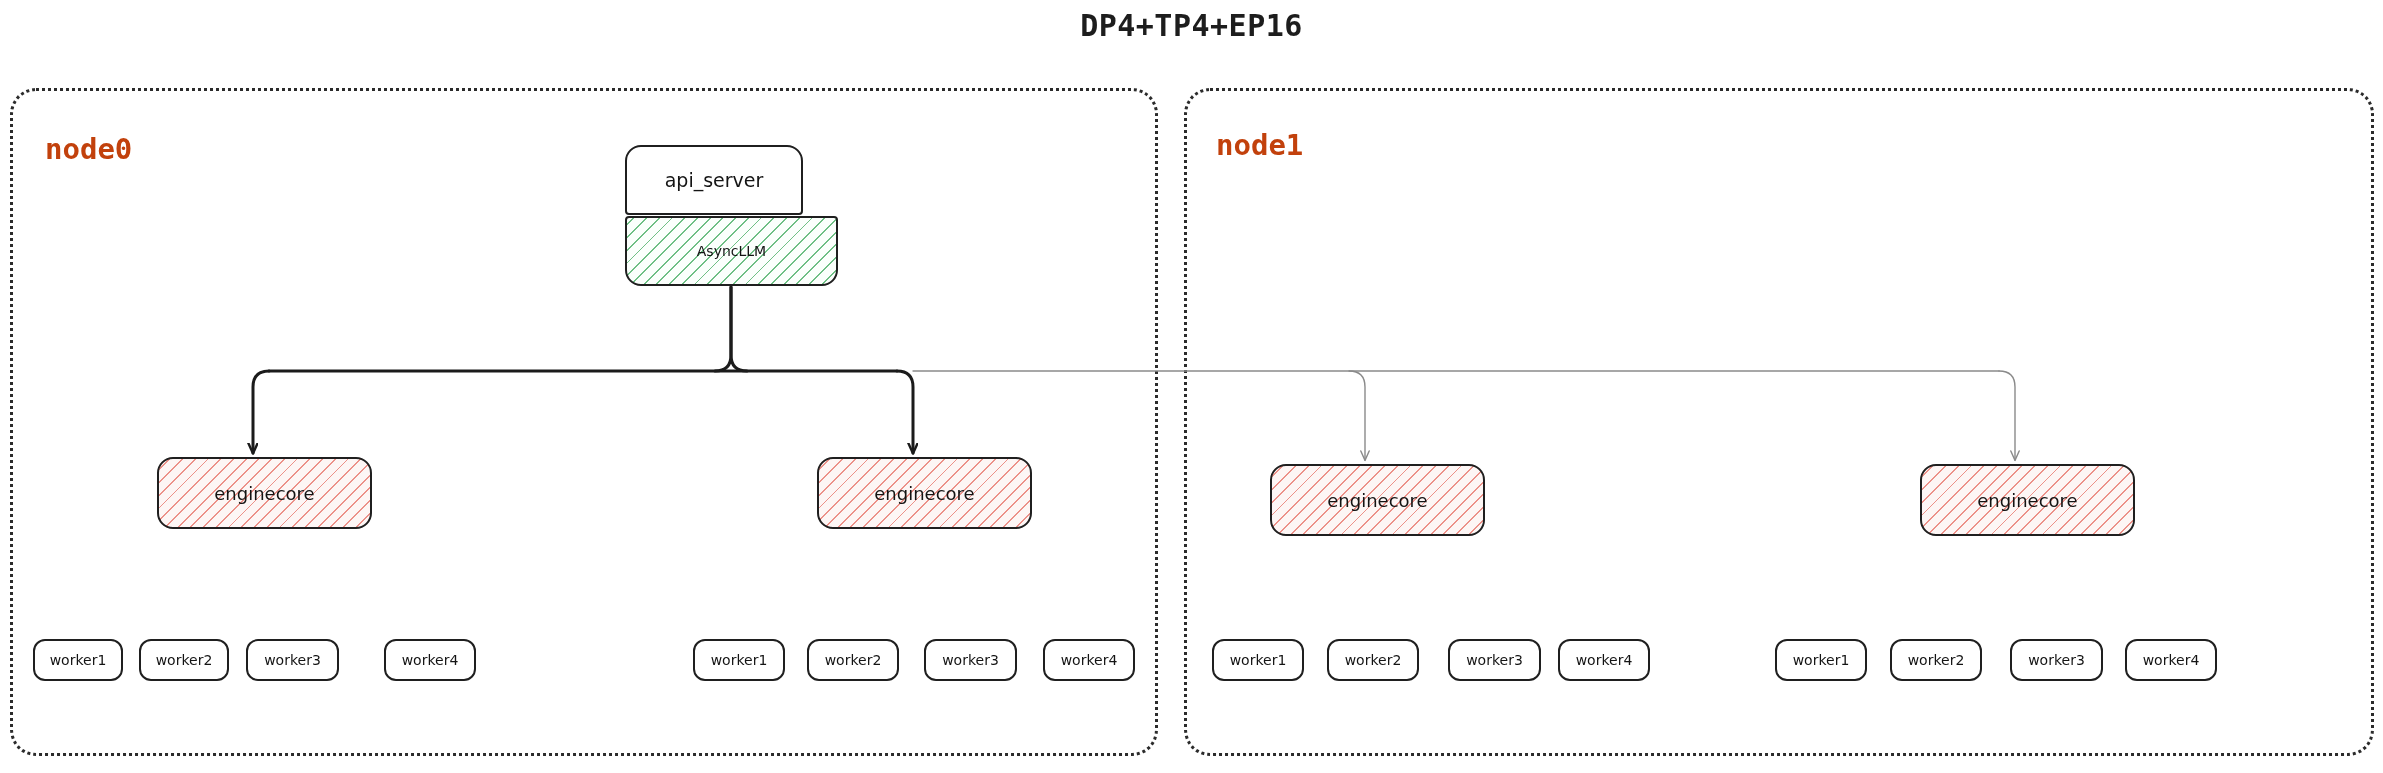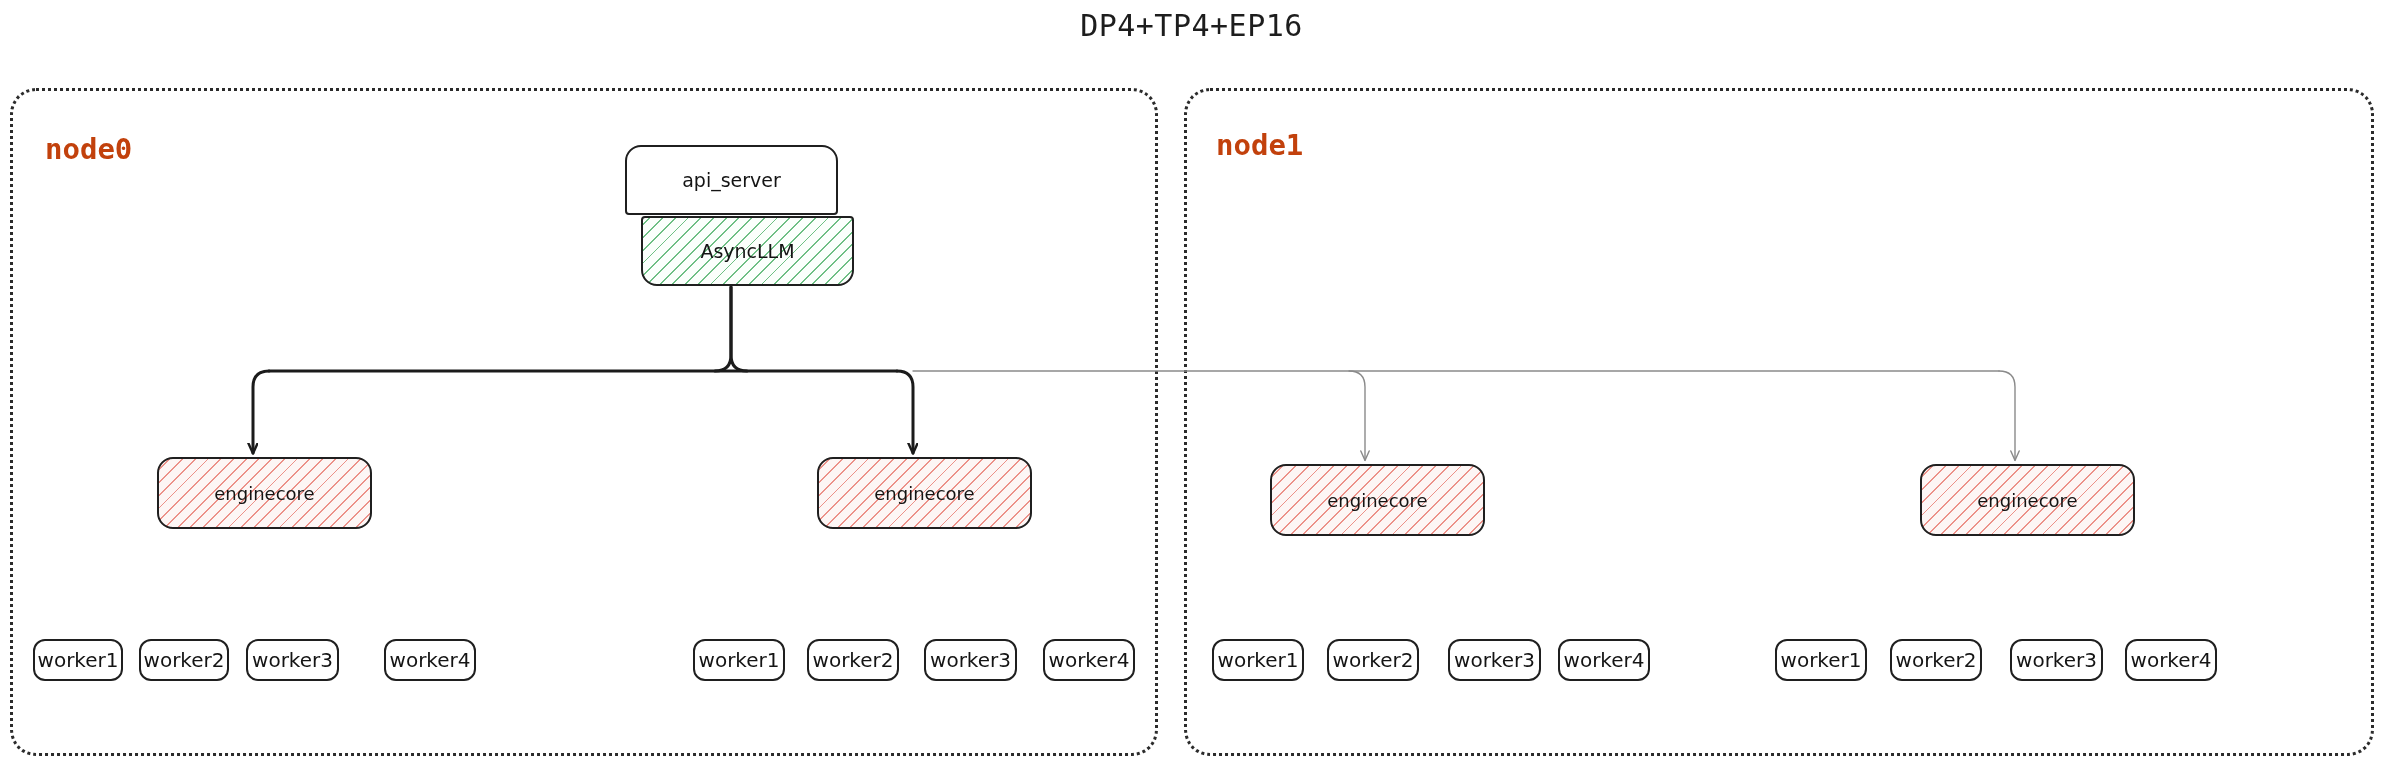--- a/index.html
+++ b/index.html
@@ -21,21 +21,21 @@
 
   
   .diagram-title {
     position: absolute;
     left: 0;
     top: 8px;
     width: 2383px;
     text-align: center;
     font-family: "DejaVu Sans Mono", monospace;
     font-size: 30px;
-    font-weight: 400;
+    font-weight: 700;
     color: #1d1d1d;
     letter-spacing: 0.5px;
   }
 
   
   .cluster {
     position: absolute;
     border: 3px dotted #2b2b2b;
     border-radius: 26px;
     background: transparent;
@@ -70,51 +70,50 @@
   }
 
   
   .node.api-server {
     font-size: 19px;
     border-radius: 16px 16px 4px 4px;
   }
 
   
   .node.asyncllm {
-    font-size: 19px;
+    font-size: 14px;
     border-radius: 4px 4px 16px 16px;
     background-color: #fbfffc;
     background-image: repeating-linear-gradient(
         -45deg,
         rgba(86, 180, 112, 0.85) 0px,
         rgba(86, 180, 112, 0.85) 1.3px,
         rgba(255, 255, 255, 0) 1.3px,
         rgba(255, 255, 255, 0) 9px
     );
-    margin-left: 16px;
   }
 
   
   .node.enginecore {
     font-size: 18px;
     border-radius: 16px;
     background-color: #fdf6f5;
     background-image: repeating-linear-gradient(
         -45deg,
         rgba(232, 120, 110, 0.80) 0px,
         rgba(232, 120, 110, 0.80) 1.3px,
         rgba(255, 255, 255, 0) 1.3px,
         rgba(255, 255, 255, 0) 9px
     );
     margin-left: 12px;
   }
 
   
   .node.worker {
-    font-size: 20px;
+    font-size: 14px;
     border-radius: 12px;
     border-width: 2.5px;
     background: #ffffff;
   }
 
   
   #edges {
     position: absolute;
     left: 0;
     top: 0;
@@ -153,21 +152,21 @@
   </svg>
 
   <div id="clusters-layer">
       <div class="cluster" style="left: 10px; top: 88px; width: 1148px; height: 668px; border-color: rgb(43, 43, 43);"></div>
       <div class="cluster-label" style="left: 45px; top: 132px;">node0</div>
       <div class="cluster" style="left: 1184px; top: 88px; width: 1190px; height: 668px; border-color: rgb(43, 43, 43);"></div>
       <div class="cluster-label" style="left: 1216px; top: 128px; text-align: right;">node1</div>
     </div>
 
   <div id="nodes-layer">
-      <div class="node api-server" style="left: 625px; top: 145px; width: 213px; height: 70px;">
+      <div class="node api-server" style="left: 625px; top: 145px; width: 178px; height: 70px;">
         <span class="node-label">api_server</span>
       </div>
       <div class="node asyncllm" style="left: 625px; top: 216px; width: 213px; height: 70px;">
         <span class="node-label">AsyncLLM</span>
       </div>
       <div class="node enginecore" style="left: 145px; top: 457px; width: 215px; height: 72px;">
         <span class="node-label">enginecore</span>
       </div>
       <div class="node enginecore" style="left: 805px; top: 457px; width: 215px; height: 72px;">
         <span class="node-label">enginecore</span>

